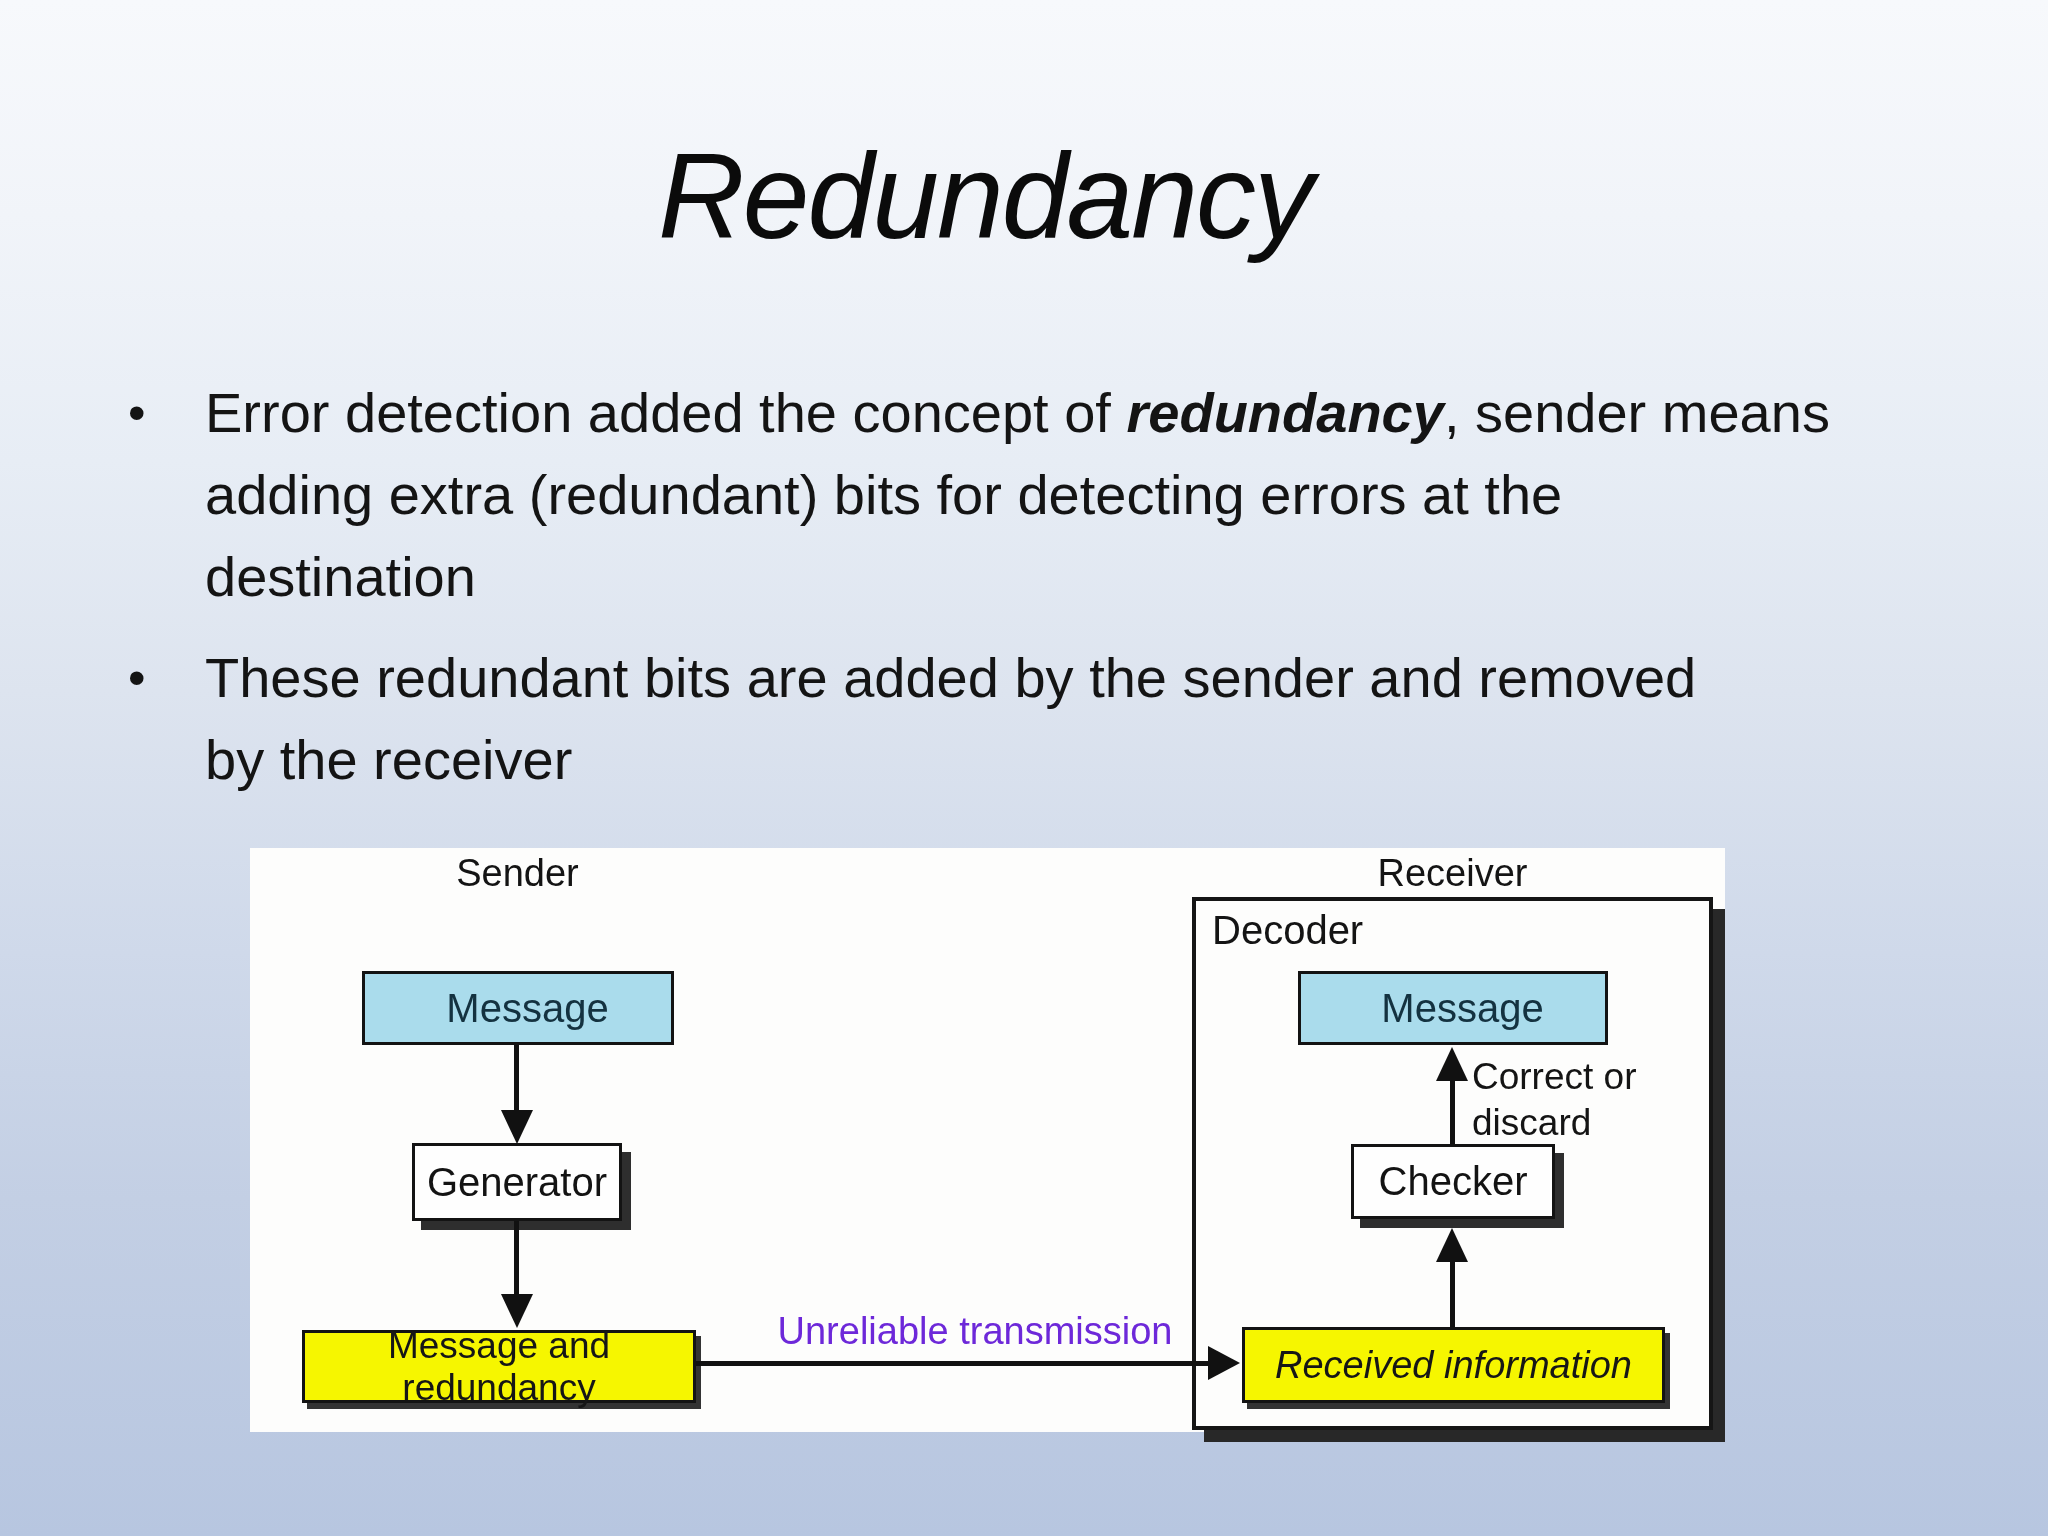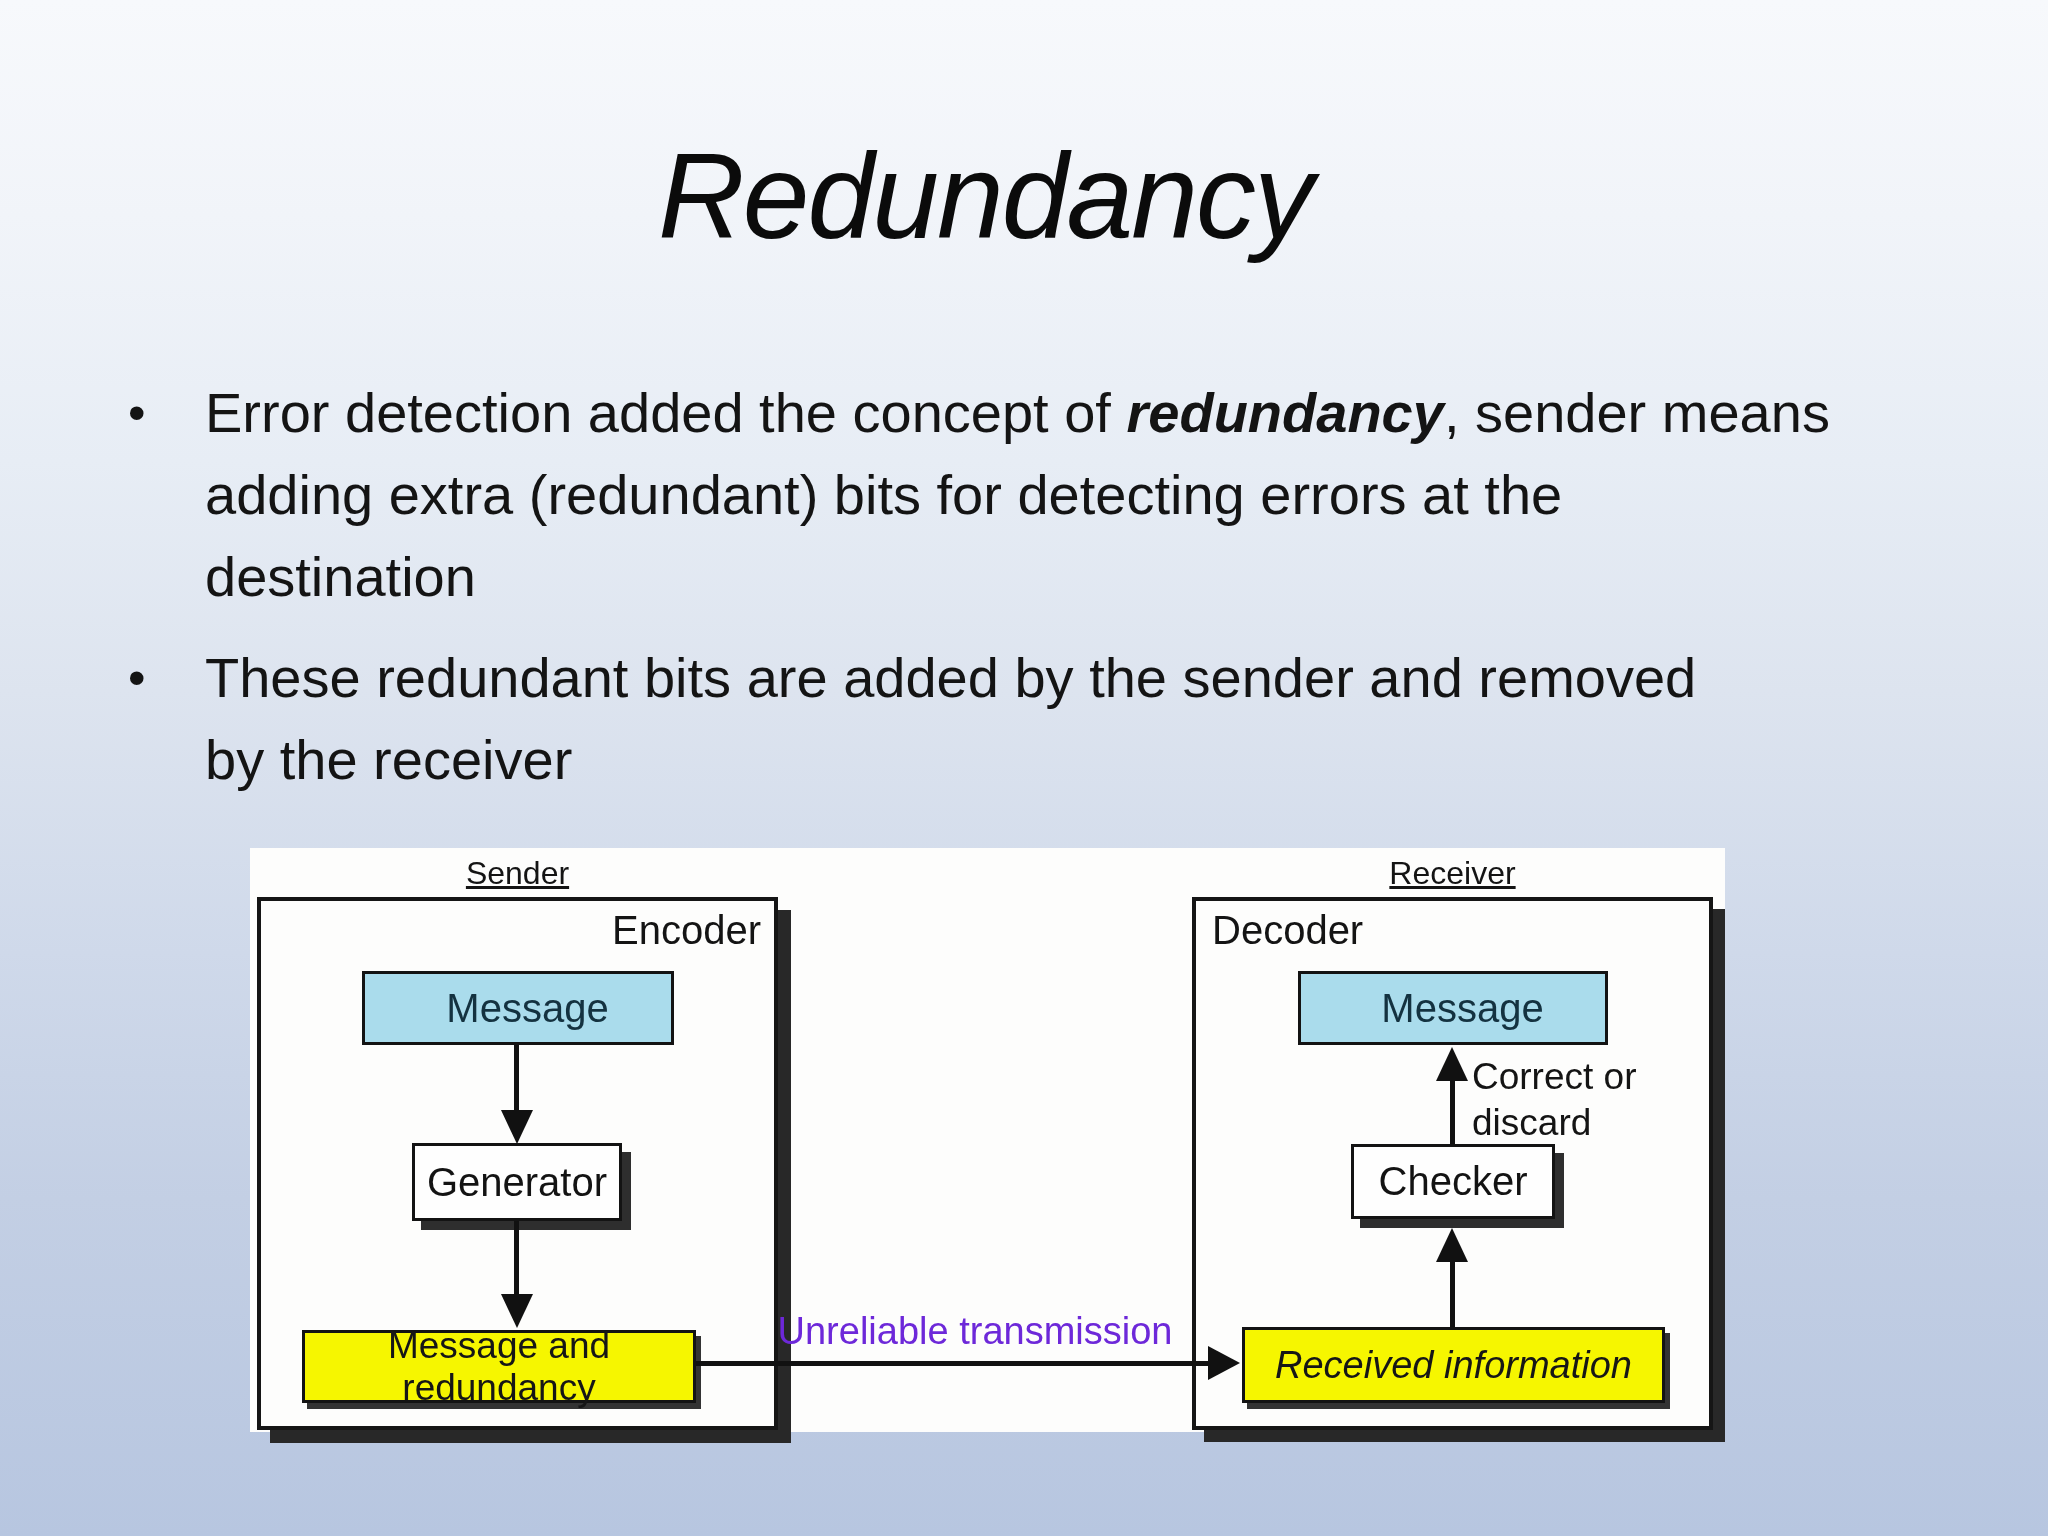--- a/index.html
+++ b/index.html
@@ -15,21 +15,21 @@
     letter-spacing:-2px;color:#0b0b0b;line-height:120px;
   }
   
   .bullets{position:absolute;left:118px;top:372px;width:1810px;}
   .bullet{display:flex;margin-bottom:19px;}
   .bullet .marker{flex:0 0 87px;font-size:50px;line-height:82px;color:#141414;padding-left:10px;box-sizing:border-box;}
   .bullet .btext{font-size:56px;line-height:82px;color:#141414;}
   .bi{font-weight:bold;font-style:italic;}
   
   .figure{position:absolute;left:250px;top:848px;width:1475px;height:584px;background:#fdfdfc;}
-  .flabel{position:absolute;font-size:32px;color:#141414;text-align:center;line-height:46px;text-decoration:underline;}
+  .flabel{position:absolute;font-size:38px;color:#141414;text-align:center;line-height:46px;}
   .panel{position:absolute;background:#fdfdfc;border:4px solid #151515;box-sizing:border-box;}
   .encoder{left:7px;top:49px;width:521px;height:533px;box-shadow:13px 13px 0 #282828;}
   .decoder{left:942px;top:49px;width:521px;height:533px;box-shadow:12px 12px 0 #282828;}
   .panel .corner-label{position:absolute;font-size:40px;color:#141414;top:7px;}
   .encoder .corner-label{right:13px;}
   .decoder .corner-label{left:16px;}
   .fbox{position:absolute;box-sizing:border-box;display:flex;align-items:center;justify-content:center;border:3px solid #131313;font-size:40px;color:#131313;text-align:center;}
   .bluebox{background:#aadcec;color:#143240;padding-left:19px;}
   .whitebox{background:#fefefe;box-shadow:9px 9px 0 #2e2e2e;}
   .yellowbox{background:#f6f600;box-shadow:5px 6px 0 #333333;font-size:38px;color:#161616;}
@@ -70,23 +70,20 @@
         <div>by the receiver</div>
       </div>
     </div>
   </div>
 
   <div class="figure">
 
     <div class="flabel" style="left:7px;top:2px;width:521px;">Sender</div>
     <div class="flabel" style="left:942px;top:2px;width:521px;">Receiver</div>
 
-    <div class="panel encoder">
-      <div class="corner-label">Encoder</div>
-    </div>
     <div class="panel decoder">
       <div class="corner-label">Decoder</div>
     </div>
 
     <div class="fbox bluebox msg-left">Message</div>
     <div>
       <div class="shaft-v" style="left:264px;top:197px;height:68px;"></div>
       <div class="head-down" style="left:251px;top:262px;"></div>
     </div>
     <div class="fbox whitebox gen">Generator</div>

